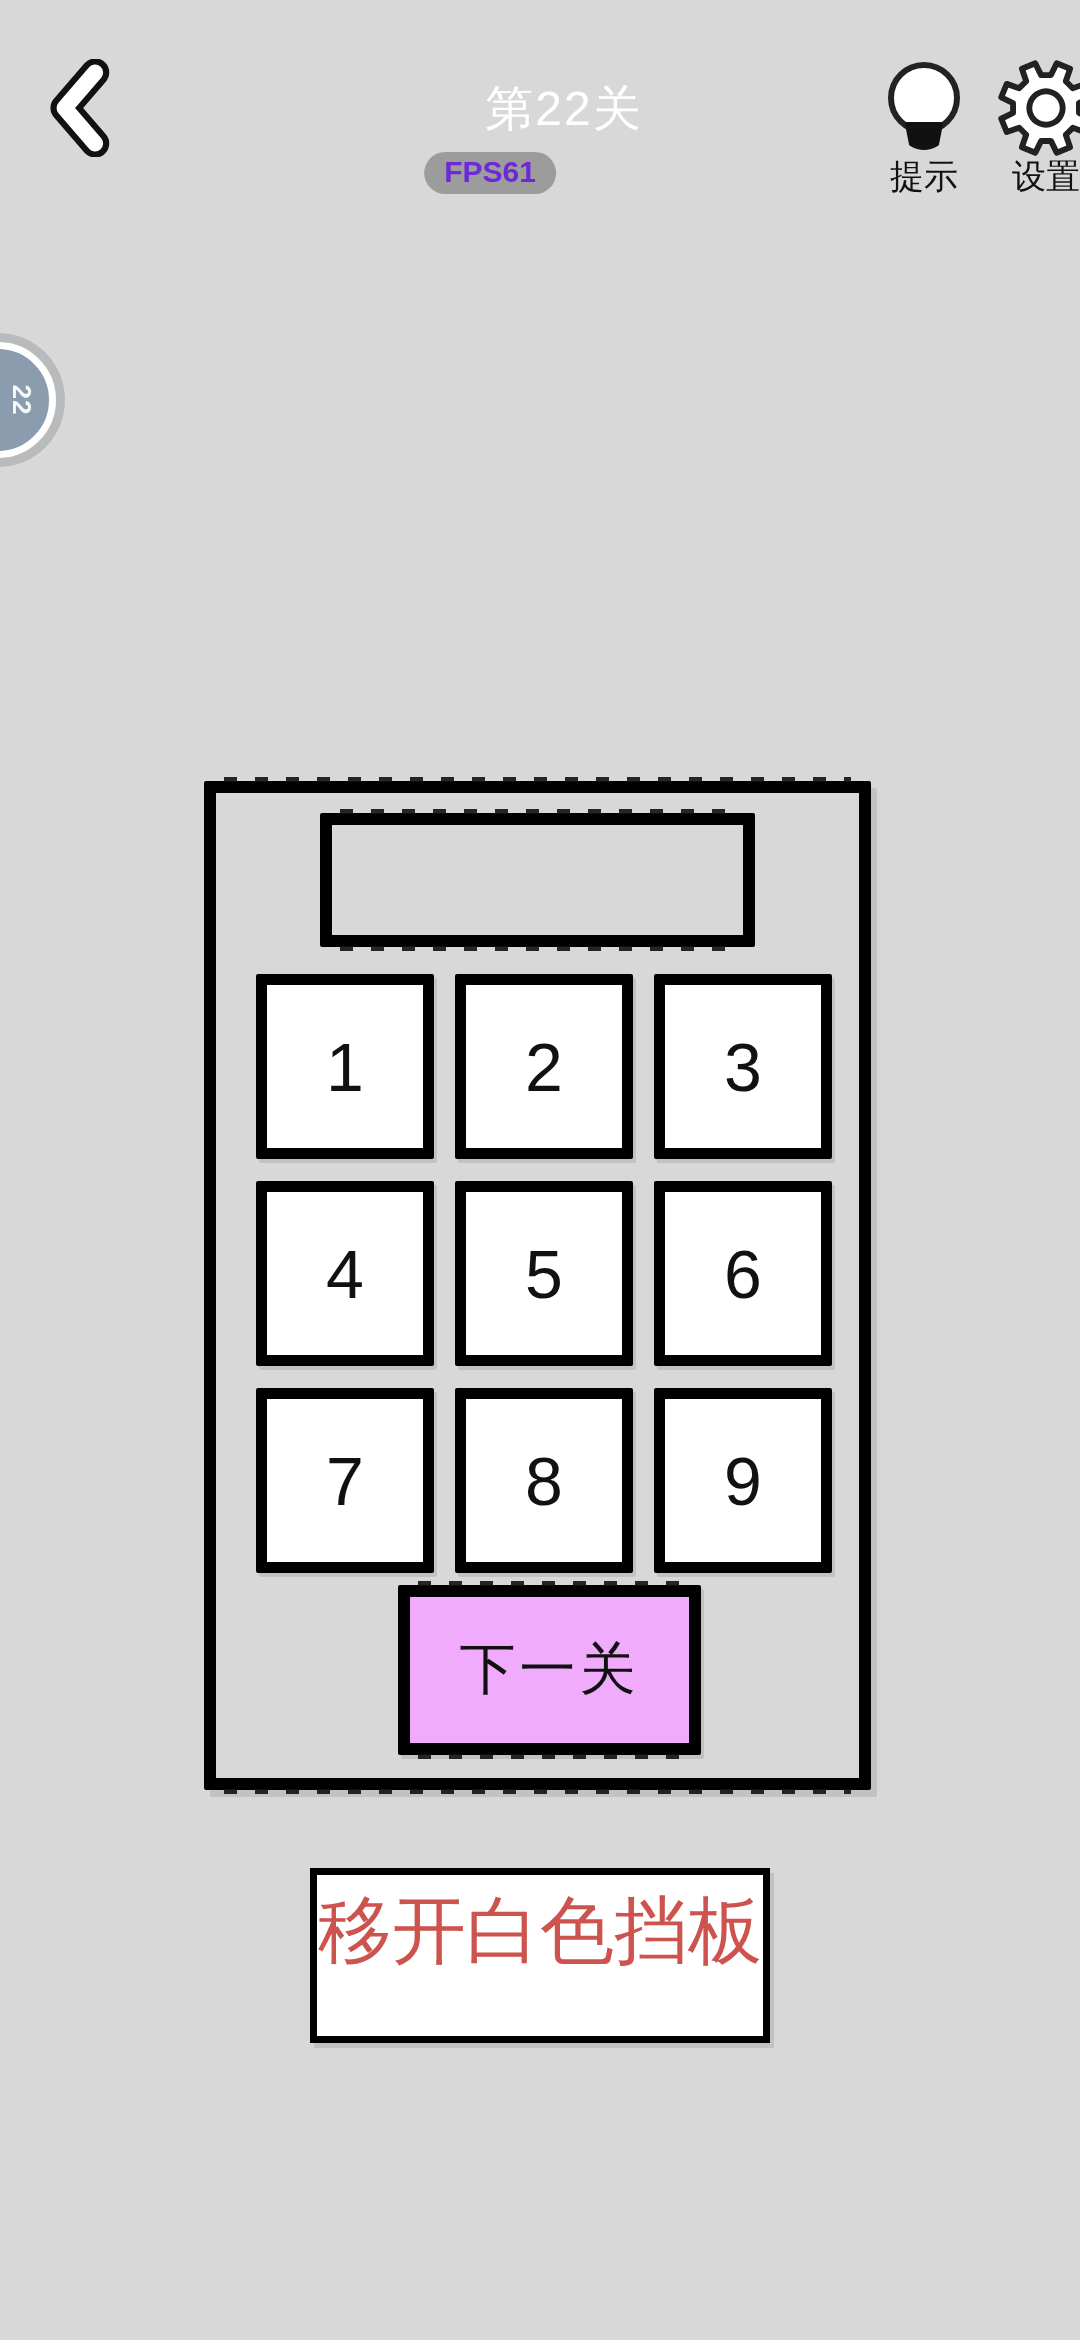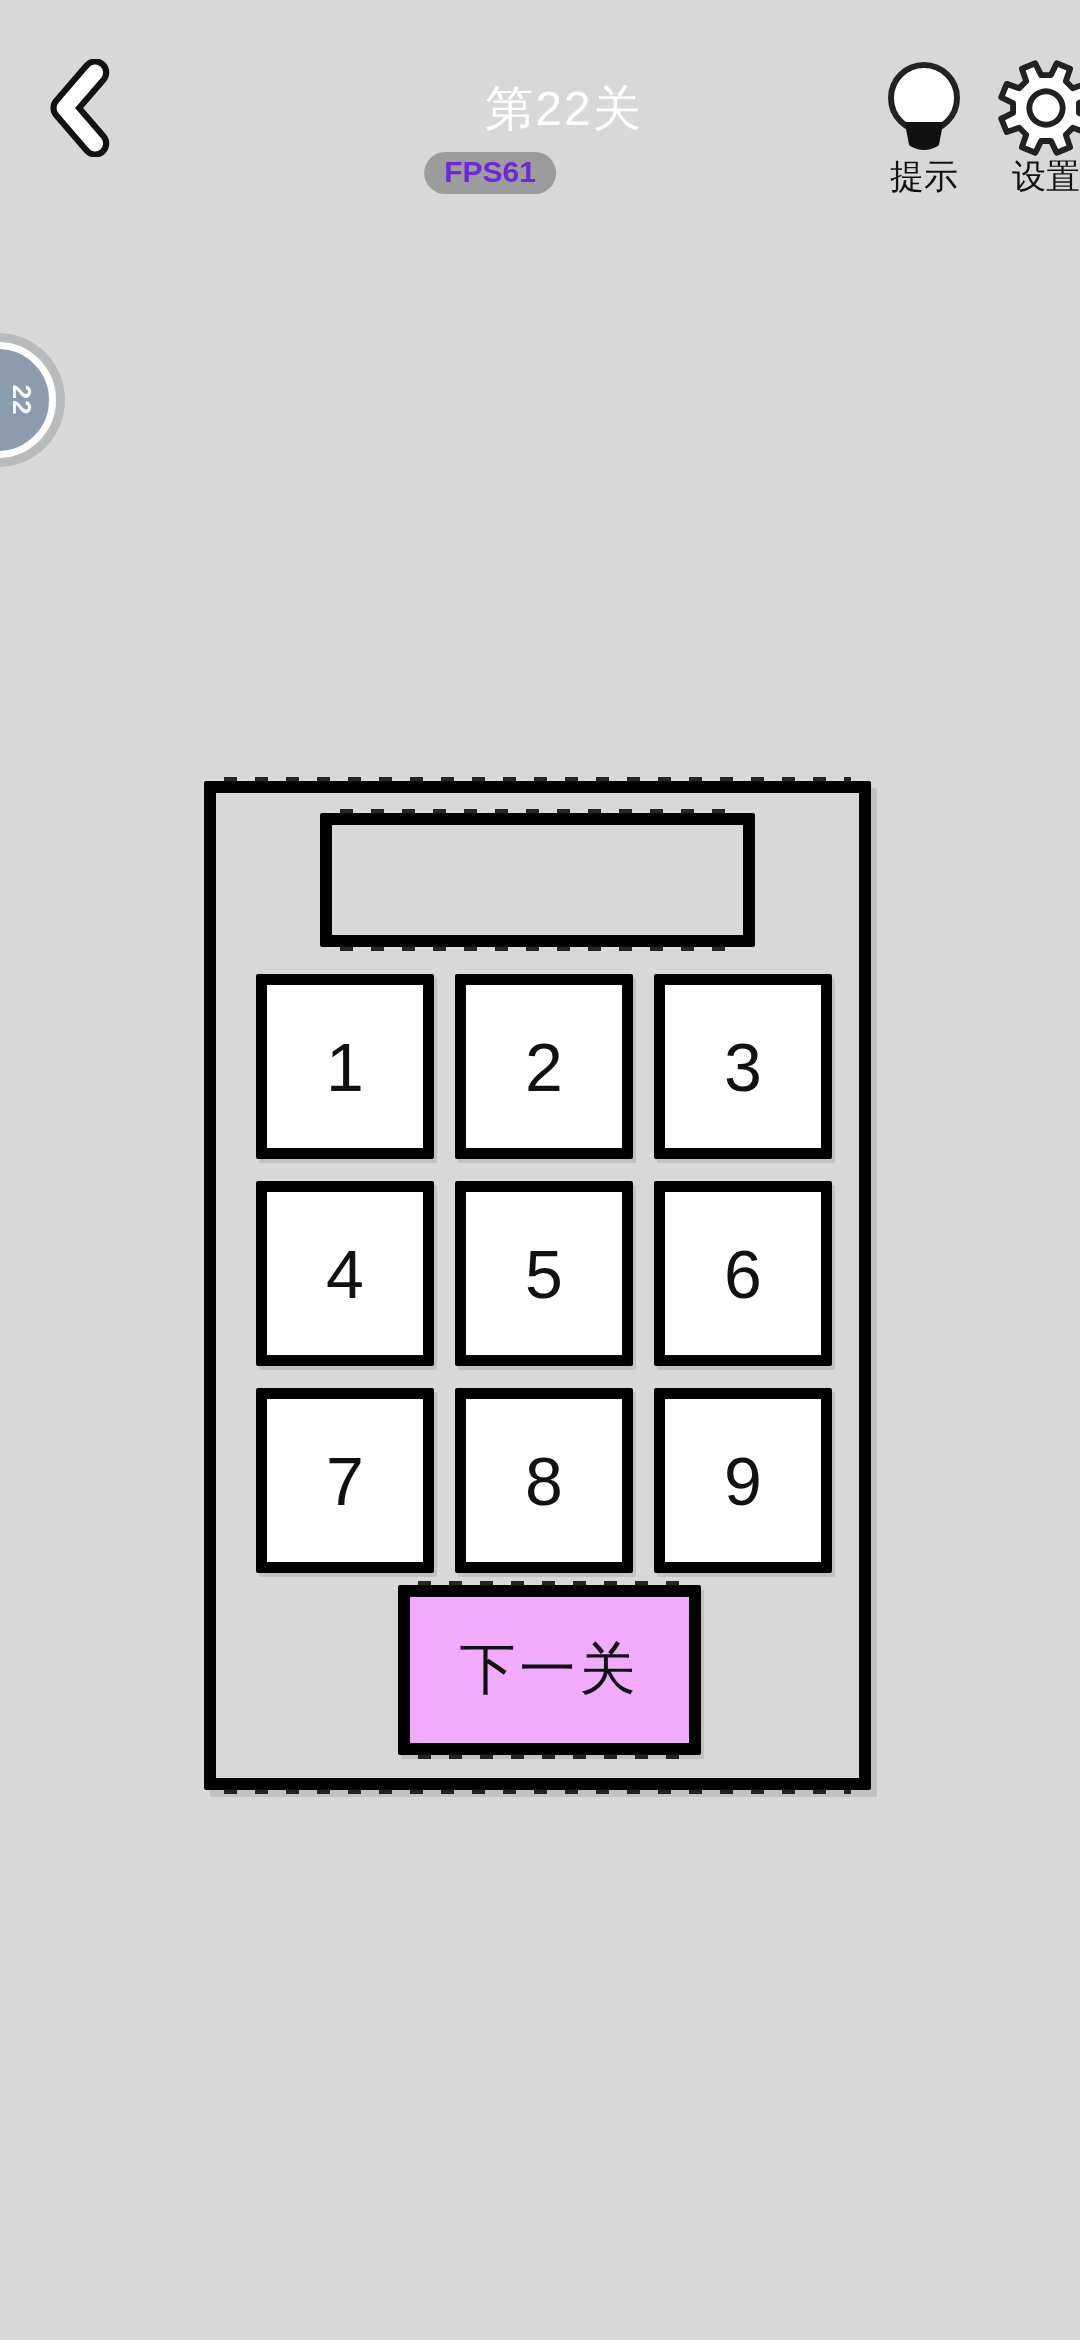--- a/index.html
+++ b/index.html
@@ -131,14 +131,17 @@
       <button class="key">5</button>
       <button class="key">6</button>
       <button class="key">7</button>
       <button class="key">8</button>
       <button class="key">9</button>
     </div>
 
     <div class="next-btn sketch">下一关</div>
   </div>
 
+  <div class="hint-box">
+    <span class="hint-text">移开白色挡板</span>
+  </div>
 
 </div>
 
 </body></html>

